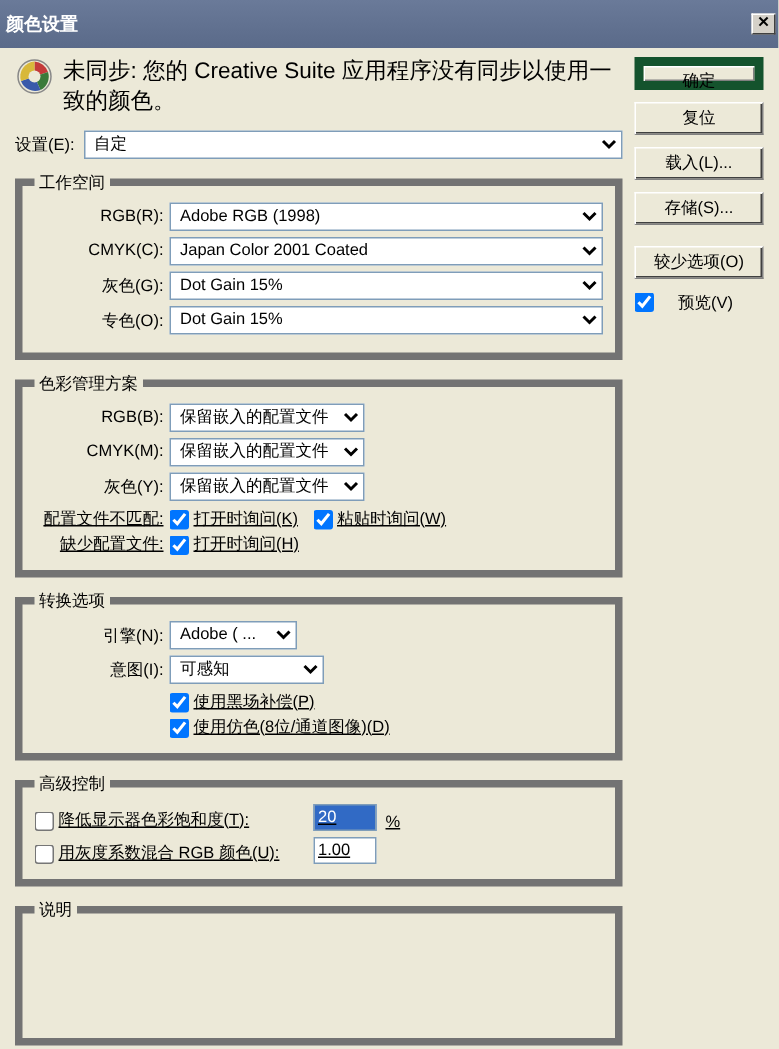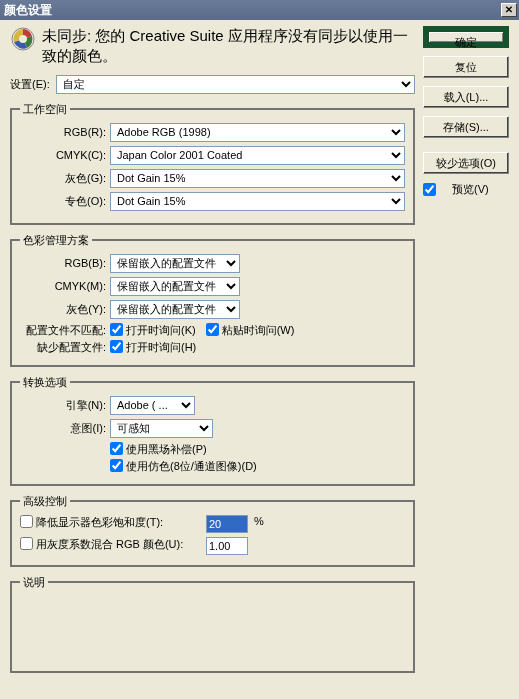--- a/index.html
+++ b/index.html
@@ -6,21 +6,21 @@
   body {
     margin: 0;
     font-family: "Microsoft YaHei", "SimSun", Tahoma, sans-serif;
     font-size: 11px;
     background: #ECE9D8;
     width: 519px;
     height: 699px;
     overflow: hidden;
   }
   .titlebar {
-    height: 20px;
+    height: 32px;
     background: linear-gradient(#6A7A99, #5A6A89);
     color: #fff;
     display: flex;
     align-items: center;
     padding: 0 2px 0 4px;
     font-size: 12px;
     font-weight: bold;
   }
   .titlebar .title-text { flex: 1; }
   .close-btn {
@@ -52,21 +52,21 @@
     text-align:center;
     line-height:20px;
     cursor:default;
   }
   .btn-default {
     border:6px solid #14532d;
     box-shadow: inset 1px 1px 0 #fff, inset -1px -1px 0 #808080;
   }
   .preview-row { margin-top:6px; display:flex; align-items:center; gap:13px; }
   fieldset {
-    border:2px solid #737373;
+    border:5px solid #737373;
     margin:0 0 8px 0;
     padding:6px 8px 8px 8px;
     position:relative;
   }
   legend {
     font-size:11px;
     padding:0 3px;
     background:#ECE9D8;
   }
   .settings-row { display:flex; align-items:center; gap:6px; margin-bottom:8px;}
@@ -75,21 +75,21 @@
     font-size:11px;
     font-family: Tahoma, sans-serif;
     background:#fff;
     border:1px solid #7F9DB9;
     height:18px;
     padding:0 2px;
   }
   select { height:19px; }
   .form-row { display:flex; align-items:center; margin-bottom:4px; }
   .form-label { width:90px; text-align:right; padding-right:4px; white-space:nowrap;}
-  .chk-row { display:flex; align-items:flex-start; margin-bottom:2px;}
+  .chk-row { display:flex; align-items:flex-end; margin-bottom:2px;text-decoration:underline;}
   .chk-label-col { width:90px; text-align:right; padding-right:4px; white-space:nowrap;}
   input[type=checkbox]{ width:13px; height:13px; margin:0 3px 0 0; vertical-align:middle;}
   .num-input { width:42px; text-align:left; }
   .num-input.sel { background:#316AC5; color:#fff; }
   .desc-box { height:98px; }
 </style>
 </head>
 <body>
 
 <div class="titlebar">

